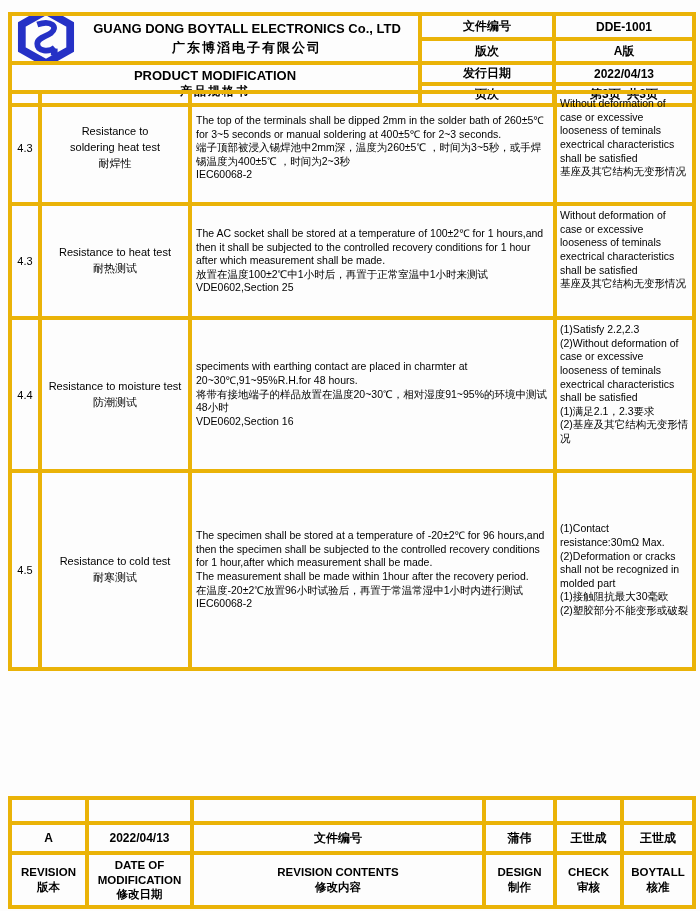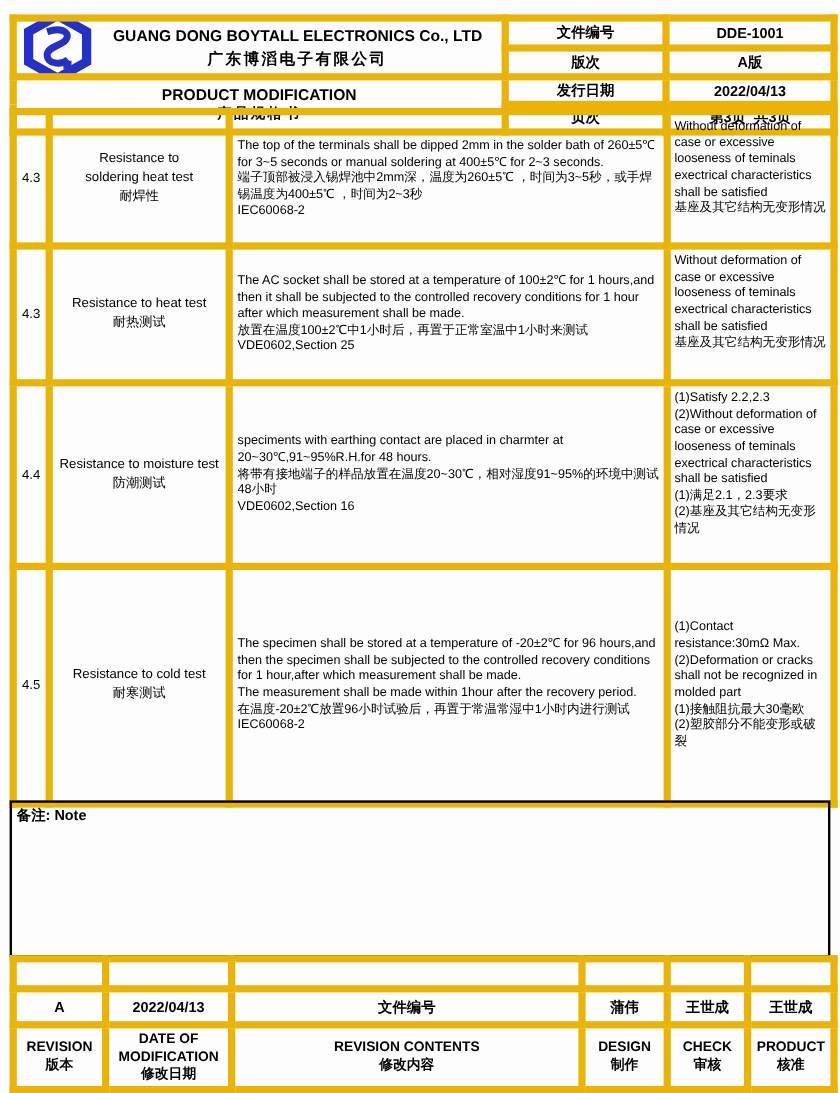--- a/index.html
+++ b/index.html
@@ -5,21 +5,21 @@
   * { box-sizing: border-box; margin: 0; padding: 0; }
   html,body { background:#ffffff; }
   .page {
     position: relative;
     width: 700px; height: 911px;
     background: #fdfdfd;
     font-family: "Liberation Sans", sans-serif;
     color: #000;
   }
   table { border-collapse: collapse; table-layout: fixed; }
-  td { border: 6px solid #eab308; overflow: hidden; vertical-align: middle; }
+  td { border: 4px solid #eab308; overflow: hidden; vertical-align: middle; }
   .pre { white-space: pre-line; }
 
   
   .header-table { position: absolute; left: 8px; top: 12px; width: 684px; }
   .company-cell { position: relative; }
   .logo-wrap { position: absolute; left: 5px; top: -8px; width: 58px; height: 58px; z-index: 3; }
   .company-text { margin-left: 64px; text-align: center; }
   .company-en { font-weight: bold; font-size: 13px; line-height: 1.45; }
   .company-cn { font-weight: bold; font-size: 13px; letter-spacing: 2px; }
   .doc-title { text-align: center; font-weight: bold; }
@@ -147,23 +147,20 @@
 在温度-20±2℃放置96小时试验后，再置于常温常湿中1小时内进行测试
 IEC60068-2</td>
       <td class="spec-req pre center">(1)Contact resistance:30mΩ Max.
 (2)Deformation or cracks shall not be recognized in molded part
 (1)接触阻抗最大30毫欧
 (2)塑胶部分不能变形或破裂</td>
     </tr>
   </tbody>
     </table>
 
-  <div class="note-box">
-    <span>备注: Note</span>
-  </div>
 
   <table class="rev-table">
     <colgroup>
       <col style="width:77px">
         <col style="width:105px">
         <col style="width:292px">
       <col style="width:71px">
         <col style="width:67px">
         <col style="width:72px">
     </colgroup>
@@ -200,20 +197,20 @@
       </td>
       <td>
         <div class="pre">DESIGN</div>
         <div class="cn">制作</div>
       </td>
       <td>
         <div class="pre">CHECK</div>
         <div class="cn">审核</div>
       </td>
       <td>
-        <div class="pre">PRODUCT</div>
+        <div class="pre">BOYTALL</div>
         <div class="cn">核准</div>
       </td>
     </tr>
   </tbody>
     </table>
 
 </div>
 
 </body></html>

